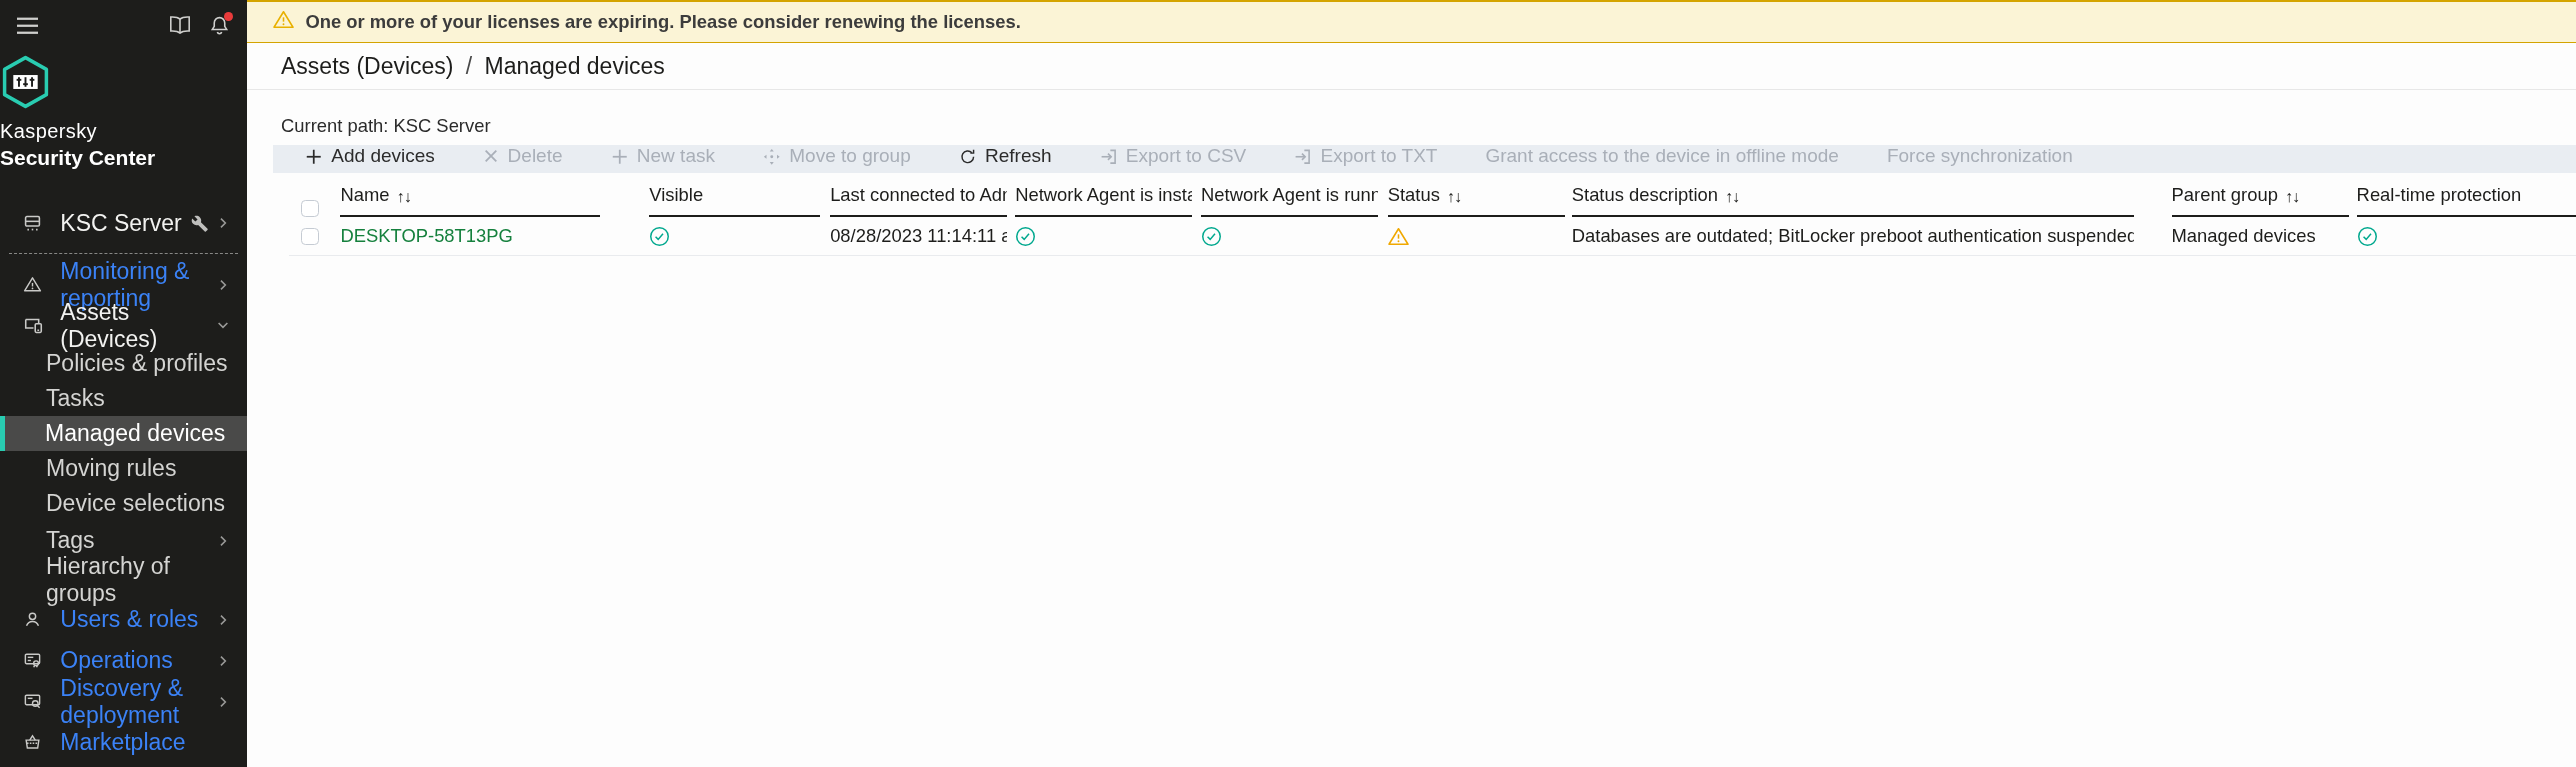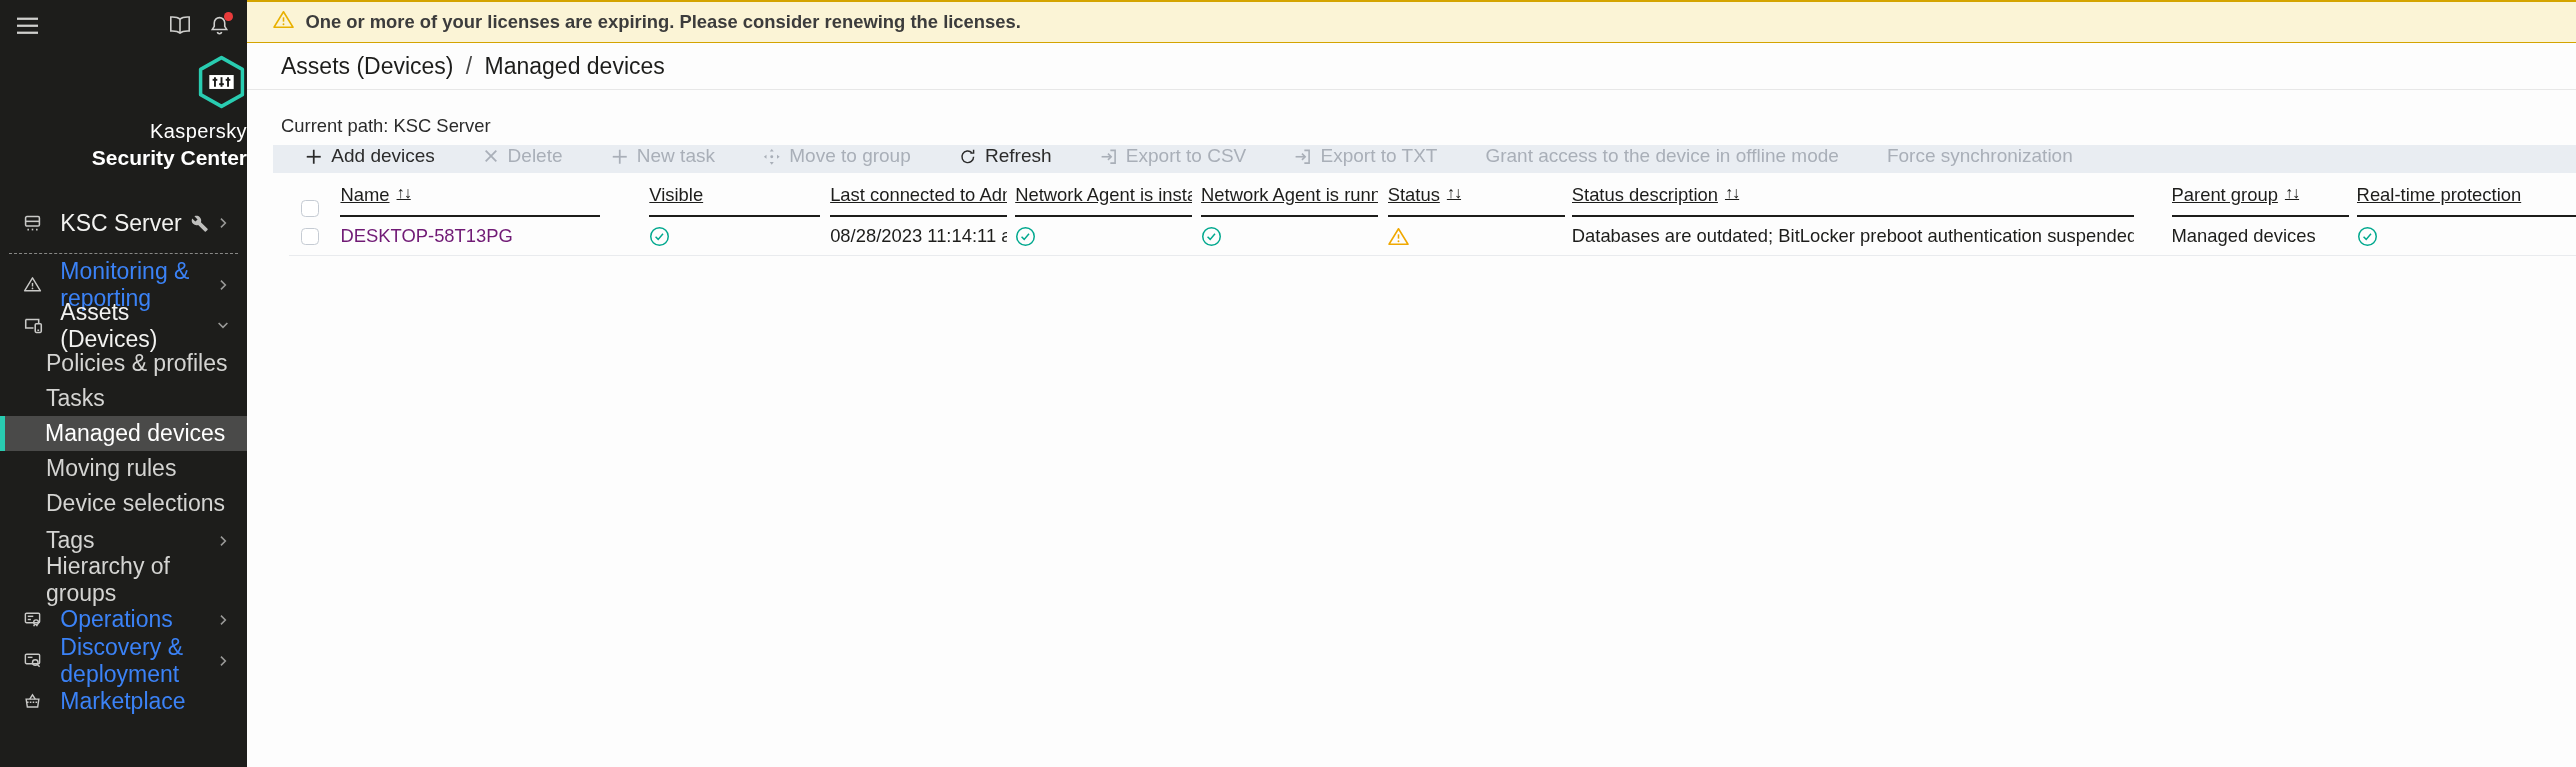--- a/index.html
+++ b/index.html
@@ -6,21 +6,21 @@
   * { margin:0; padding:0; box-sizing:border-box; }
   html,body { width:2576px; height:767px; overflow:hidden; }
   body { font-family:"Liberation Sans", sans-serif; background:#FDFDFD; color:#1D1D1B; display:flex; }
 
   
   .sidebar { width:247px; min-width:247px; height:767px; background:#1D1D1B; color:#D9D9D7; display:flex; flex-direction:column; overflow:hidden; }
   .sidebar-top { height:51px; display:flex; align-items:center; justify-content:space-between; padding:0 17.5px 0 16px; }
   .top-icons { display:flex; align-items:center; gap:17.5px; }
   .icon-btn { position:relative; display:inline-flex; cursor:pointer; }
   .notif-dot { position:absolute; top:-2.6px; right:-3.5px; width:8.8px; height:8.8px; border-radius:50%; background:#E93B3B; }
-  .logo-block { text-align:right; margin-top:3.5px; }
+  .logo-block { text-align:left; margin-top:3.5px; }
   .brand-name { font-size:20px; color:#FFFFFF; margin-top:8.8px; letter-spacing:0.4px; }
   .brand-product { font-size:21px; font-weight:bold; color:#FFFFFF; margin-top:2.6px; }
   .nav { margin-top:33px; font-size:23px; }
   .nav-item { height:41px; display:flex; align-items:center; padding:0 17.5px 0 23px; cursor:pointer; color:#3b82f6; }
   .nav-item .nav-ico { width:32px; display:inline-flex; }
   .nav-item .lbl { flex:1; padding-left:5.3px; }
   .nav-item.bright { color:#F2F2F0; }
   .nav-sub { height:35px; display:flex; align-items:center; padding:0 17.5px 0 46px; cursor:pointer; color:#D4D4D2; }
   .nav-sub .lbl { flex:1; }
   .nav-sub.tall { height:39px; }
@@ -38,36 +38,36 @@
 
   .toolbar { margin-left:26px; margin-top:8.8px; height:28px; background:#E9EDF2; display:flex; align-items:flex-start; padding:0 17.5px 0 32px; gap:48px; font-size:19px; white-space:nowrap; }
   .tb-btn { display:inline-flex; align-items:center; gap:8.8px; cursor:pointer; }
   .tb-btn.enabled { color:#2B2B2B; }
   .tb-btn.disabled { color:#A9AFB8; cursor:default; }
   .tb-btn svg { flex:none; }
 
   
   .tbl { margin-left:42px; margin-top:10.5px; font-size:18.4px; }
   .thead { display:flex; align-items:flex-end; }
-  .th { border-bottom:2.6px solid #1D1D1B; padding-bottom:9.6px; display:flex; align-items:flex-start; gap:7px; white-space:nowrap; overflow:hidden; cursor:pointer;text-decoration:underline; }
+  .th { border-bottom:2.6px solid #1D1D1B; padding-bottom:9.6px; display:flex; align-items:flex-end; gap:7px; white-space:nowrap; overflow:hidden; cursor:pointer; }
   .trow { display:flex; align-items:center; height:39px; border-bottom:0.9px solid #E9EBEE; }
   .td { display:flex; align-items:center; white-space:nowrap; overflow:hidden; }
   .col-check  { width:53px;  padding-left:12.3px; border-bottom:none; }
   .col-name   { width:270px; margin-right:49px; }
   .col-visible{ width:177px; margin-right:10.5px; }
   .col-last   { width:184px; margin-right:8px; }
   .col-nai    { width:184px; margin-right:8.8px; }
   .col-nar    { width:184px; margin-right:9.6px; }
   .col-status { width:184px; margin-right:7px; }
   .col-desc   { width:584px; margin-right:8.8px; }
   .col-parent { width:184px; margin-right:8px;margin-left:29px; }
   .col-rtp    { width:228px; }
   .sort-glyph { font-size:16px; letter-spacing:-0.9px; color:#1D1D1B; }
   .checkbox { width:17.5px; height:17.5px; border:1.3px solid #C5CBD3; border-radius:4.4px; background:#FFF; cursor:pointer; }
-  .device-link { color:#701a75; cursor:pointer; text-decoration:none; }
+  .device-link { color:#15803d; cursor:pointer; text-decoration:none; }
 </style>
 </head>
 <body>
 
 <aside class="sidebar">
   <div class="sidebar-top">
     <span class="icon-btn">
       <svg width="23" height="17.5" viewBox="0 0 26 20">
           <g stroke="#CFCFCD" stroke-width="2.6">
             <line x1="1" y1="2" x2="25" y2="2"></line>
@@ -189,20 +189,34 @@
       <span class="chev">
         <svg width="12.3" height="14" viewBox="0 0 14 16">
             <path d="M4.5 3l5 5-5 5" fill="none" stroke="#9A9A98" stroke-width="1.8"></path>
           </svg>
       </span>
     </div>
     <div class="nav-sub tall">
       <span class="lbl">Hierarchy of groups</span>
     </div>
 
+    <div class="nav-item">
+      <span class="nav-ico">
+        <svg width="19" height="19" viewBox="0 0 24 24" fill="none" stroke="#C9C9C7" stroke-width="1.8">
+            <circle cx="12" cy="8" r="4"></circle>
+            <path d="M4.5 20c1.2-3.5 4-5.5 7.5-5.5s6.3 2 7.5 5.5"></path>
+          </svg>
+      </span>
+      <span class="lbl">Users &amp; roles</span>
+      <span class="chev">
+        <svg width="12.3" height="14" viewBox="0 0 14 16">
+            <path d="M4.5 3l5 5-5 5" fill="none" stroke="#9A9A98" stroke-width="1.8"></path>
+          </svg>
+      </span>
+    </div>
 
     <div class="nav-item">
       <span class="nav-ico">
         <svg width="19" height="19" viewBox="0 0 24 24" fill="none" stroke="#C9C9C7" stroke-width="1.8">
             <rect x="3" y="4" width="18" height="12" rx="1.5"></rect>
             <line x1="6" y1="8" x2="13" y2="8"></line>
             <line x1="6" y1="12" x2="10" y2="12"></line>
             <circle cx="16.5" y="0" cy="15.5" r="3"></circle>
             <line x1="13" y1="19.5" x2="20" y2="19.5" stroke-dasharray="2 1.5"></line>
           </svg>

